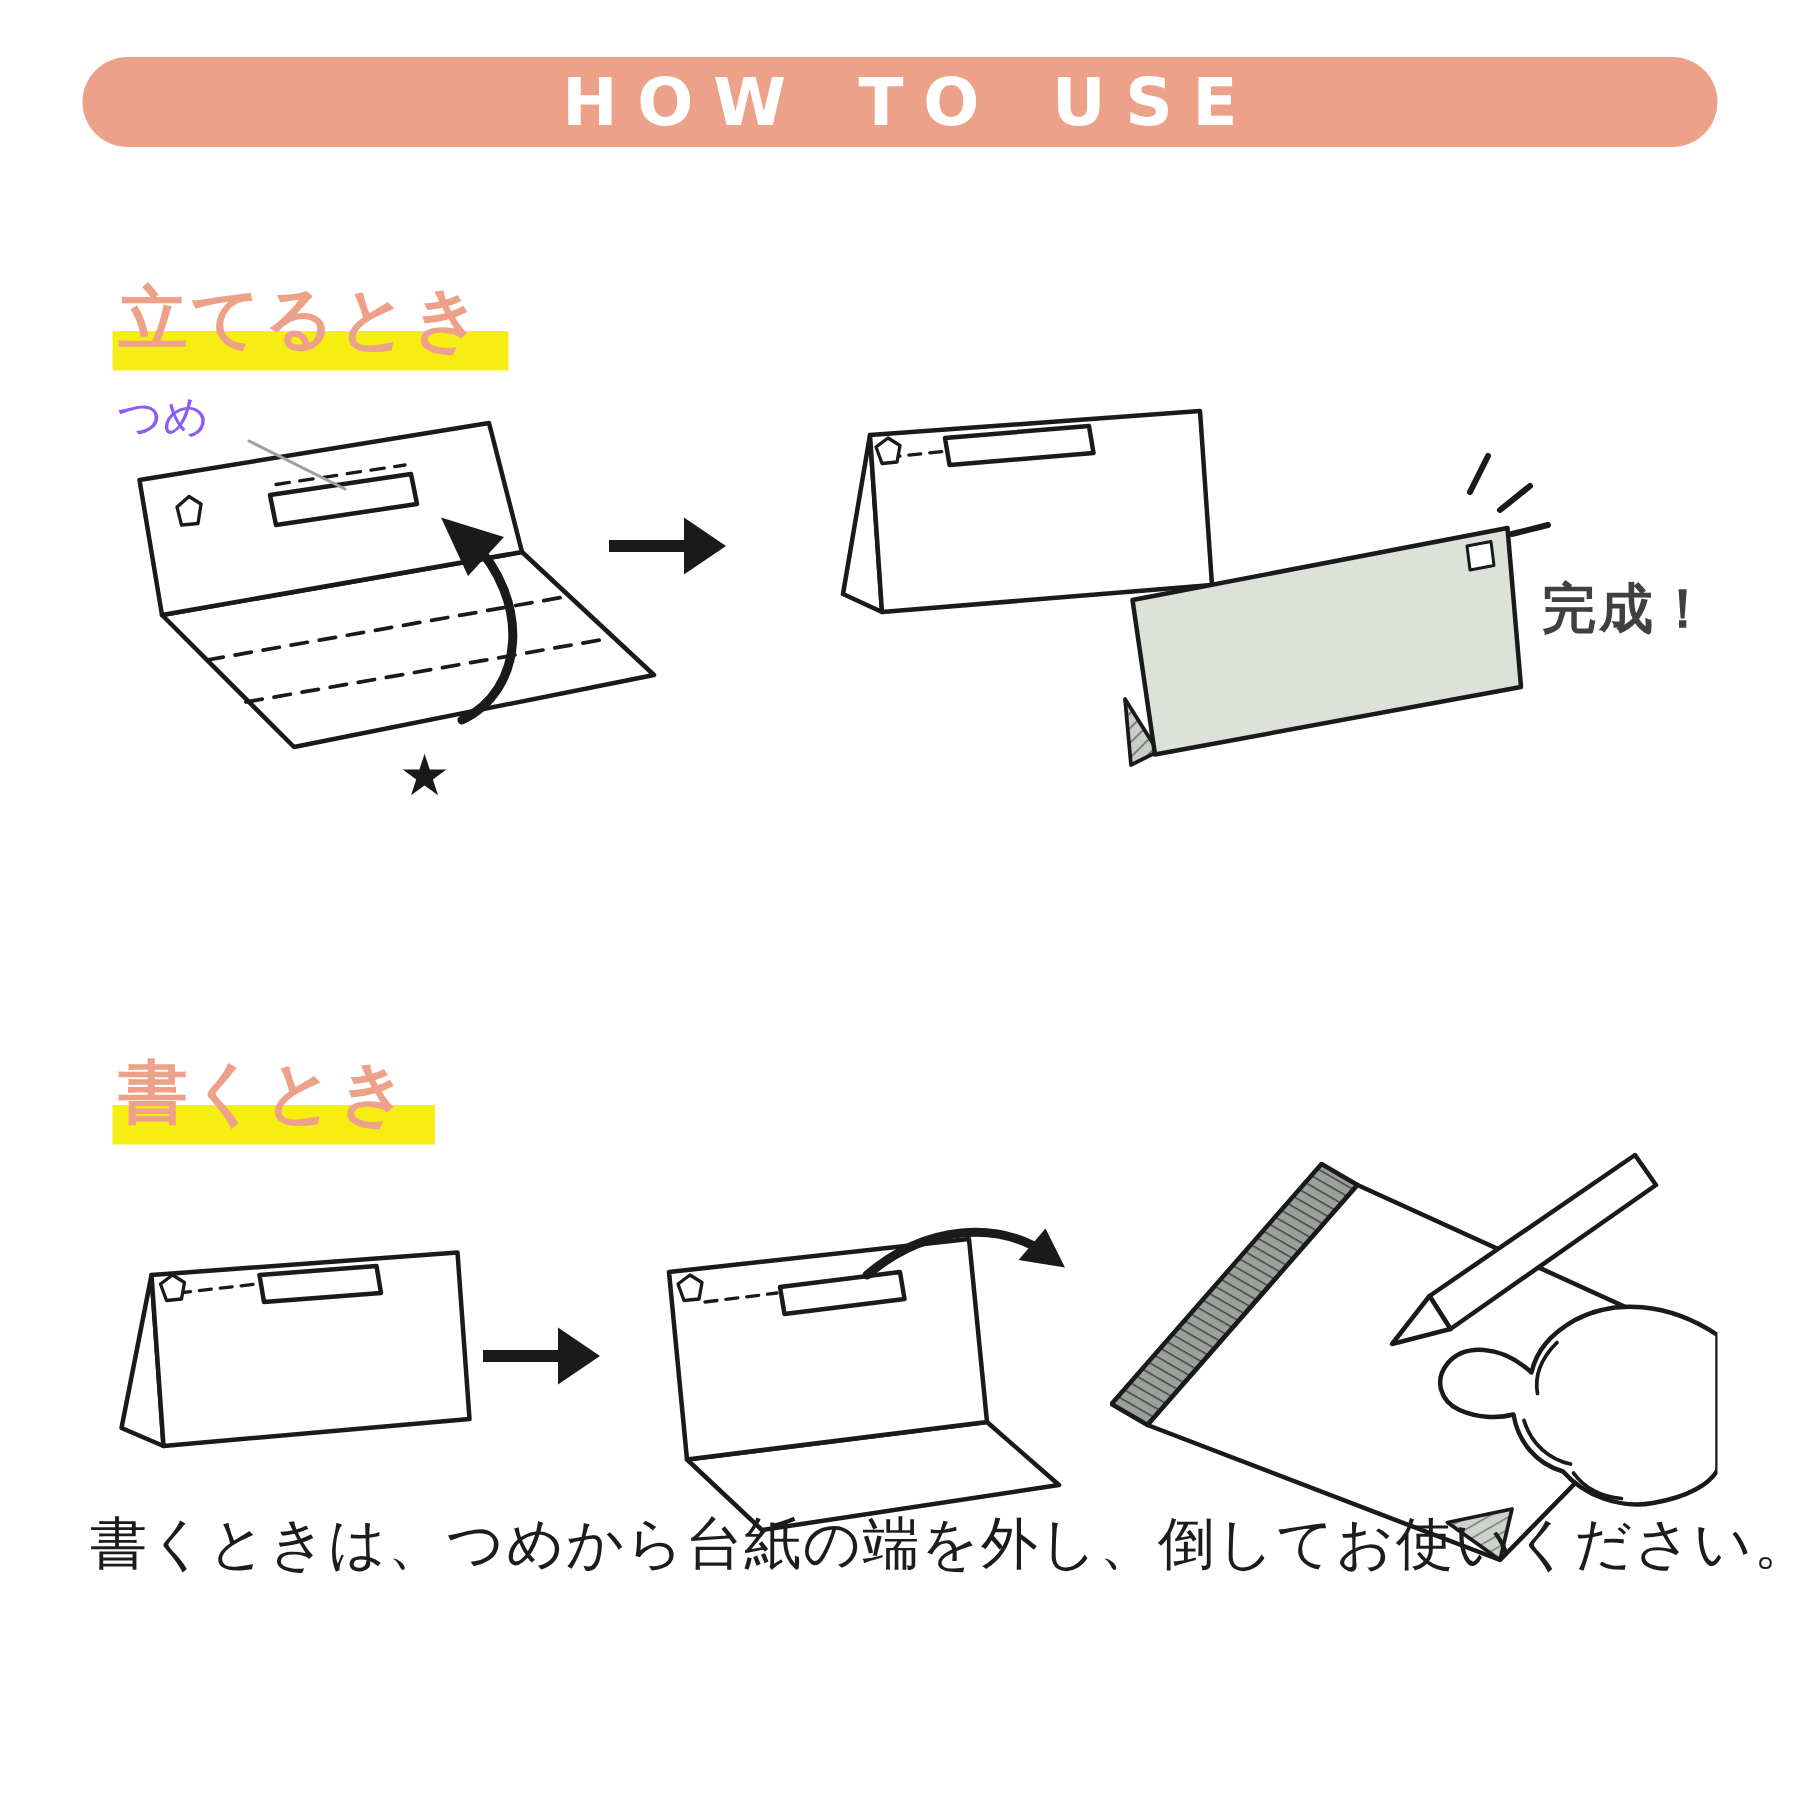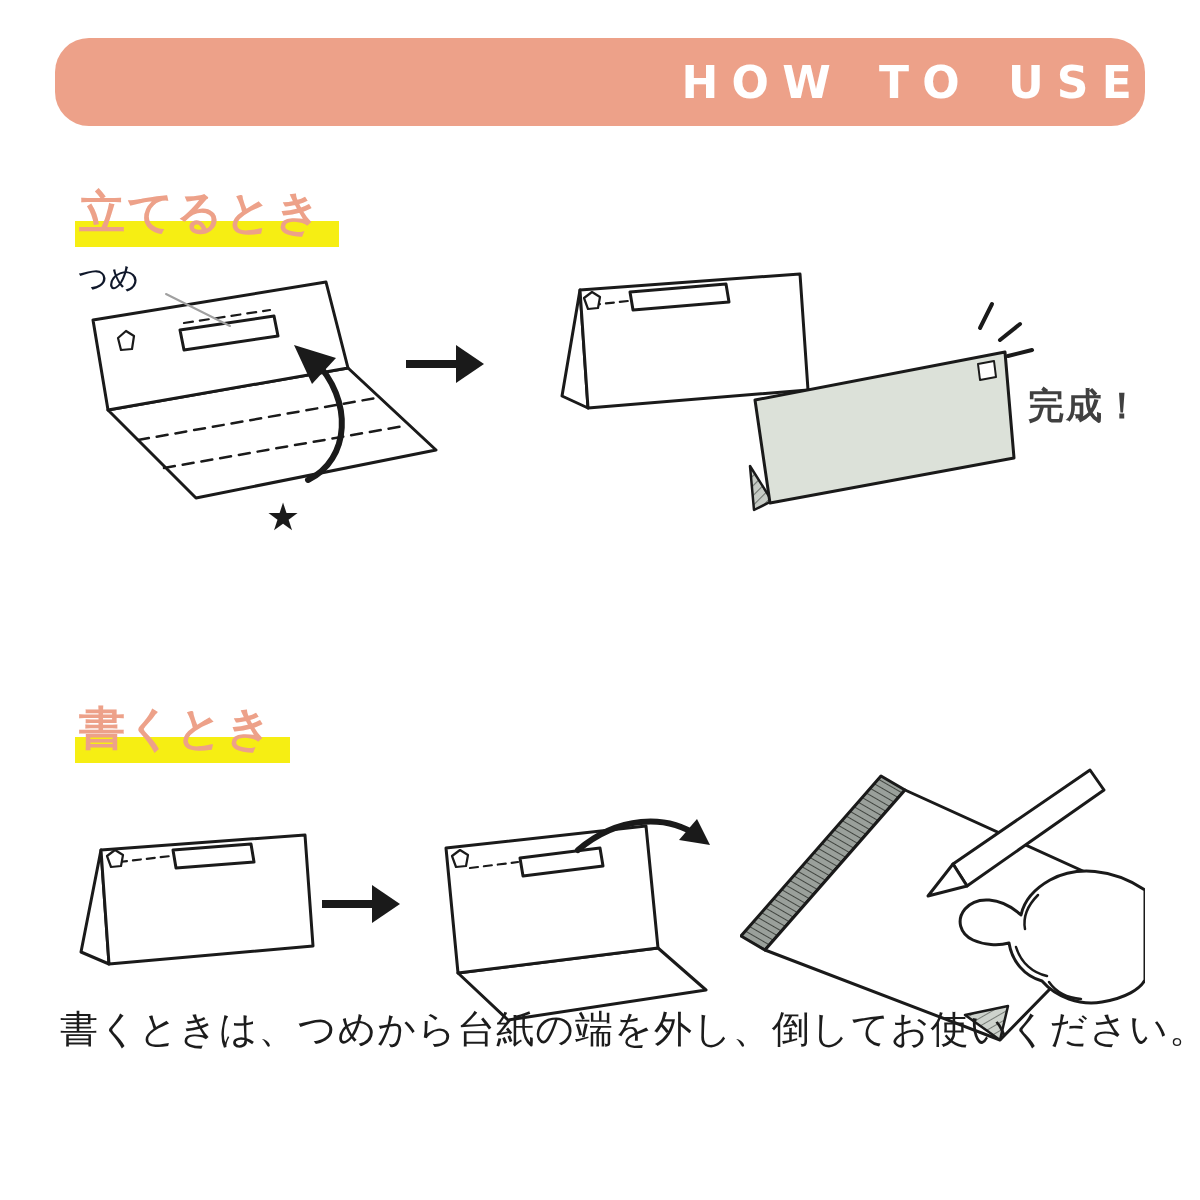--- a/index.html
+++ b/index.html
@@ -1,27 +1,27 @@
 <!DOCTYPE html>
 <html style="--accent-salmon: #eda189; --banner-text: #ffffff; --highlight-yellow: #f6ee13; --line-black: #1a1a1a; --panel-gray: #dce1d9;"><head>
 <meta charset="utf-8">
 <style>
   html,body{margin:0;padding:0;background:#fff;}
   .page{position:relative;width:1200px;height:1200px;background:#fff;overflow:hidden;
         font-family:"DejaVu Sans",sans-serif;color:#1a1a1a;}
   .abs{position:absolute;}
-  .banner{left:55px;top:38px;width:1090px;height:88px;border-radius:34px;
-          background:var(--accent-salmon,#eda189);display:flex;align-items:center;justify-content:flex-end;}
+  .banner{left:55px;top:38px;width:1090px;height:60px;border-radius:34px;
+          background:var(--accent-salmon,#eda189);display:flex;align-items:center;justify-content:center;}
   .banner span{color:var(--banner-text,#ffffff);font-size:44px;font-weight:700;
           letter-spacing:0.30em;word-spacing:0.15em;text-indent:0.30em;}
   .heading{font-size:46px;font-weight:700;color:var(--accent-salmon,#eda189);letter-spacing:2px;line-height:1.25;}
   .heading .hl{background:linear-gradient(180deg,rgba(0,0,0,0) 58%,var(--highlight-yellow,#f6ee13) 58%);
           padding:0 16px 8px 4px;}
   .caption{font-size:38px;letter-spacing:1px;color:#1c1c1c;line-height:1.3;white-space:nowrap;}
-  .tsume{font-size:30px;color:#0f172a;}
+  .tsume{font-size:30px;color:#8b5cf6;}
   .done{font-size:36px;font-weight:600;color:#404040;letter-spacing:2px;}
   svg{display:block;}
 </style>
 </head>
 <body>
 
 <div class="page">
 
   <div class="abs banner">
     <span>HOW TO USE</span>

